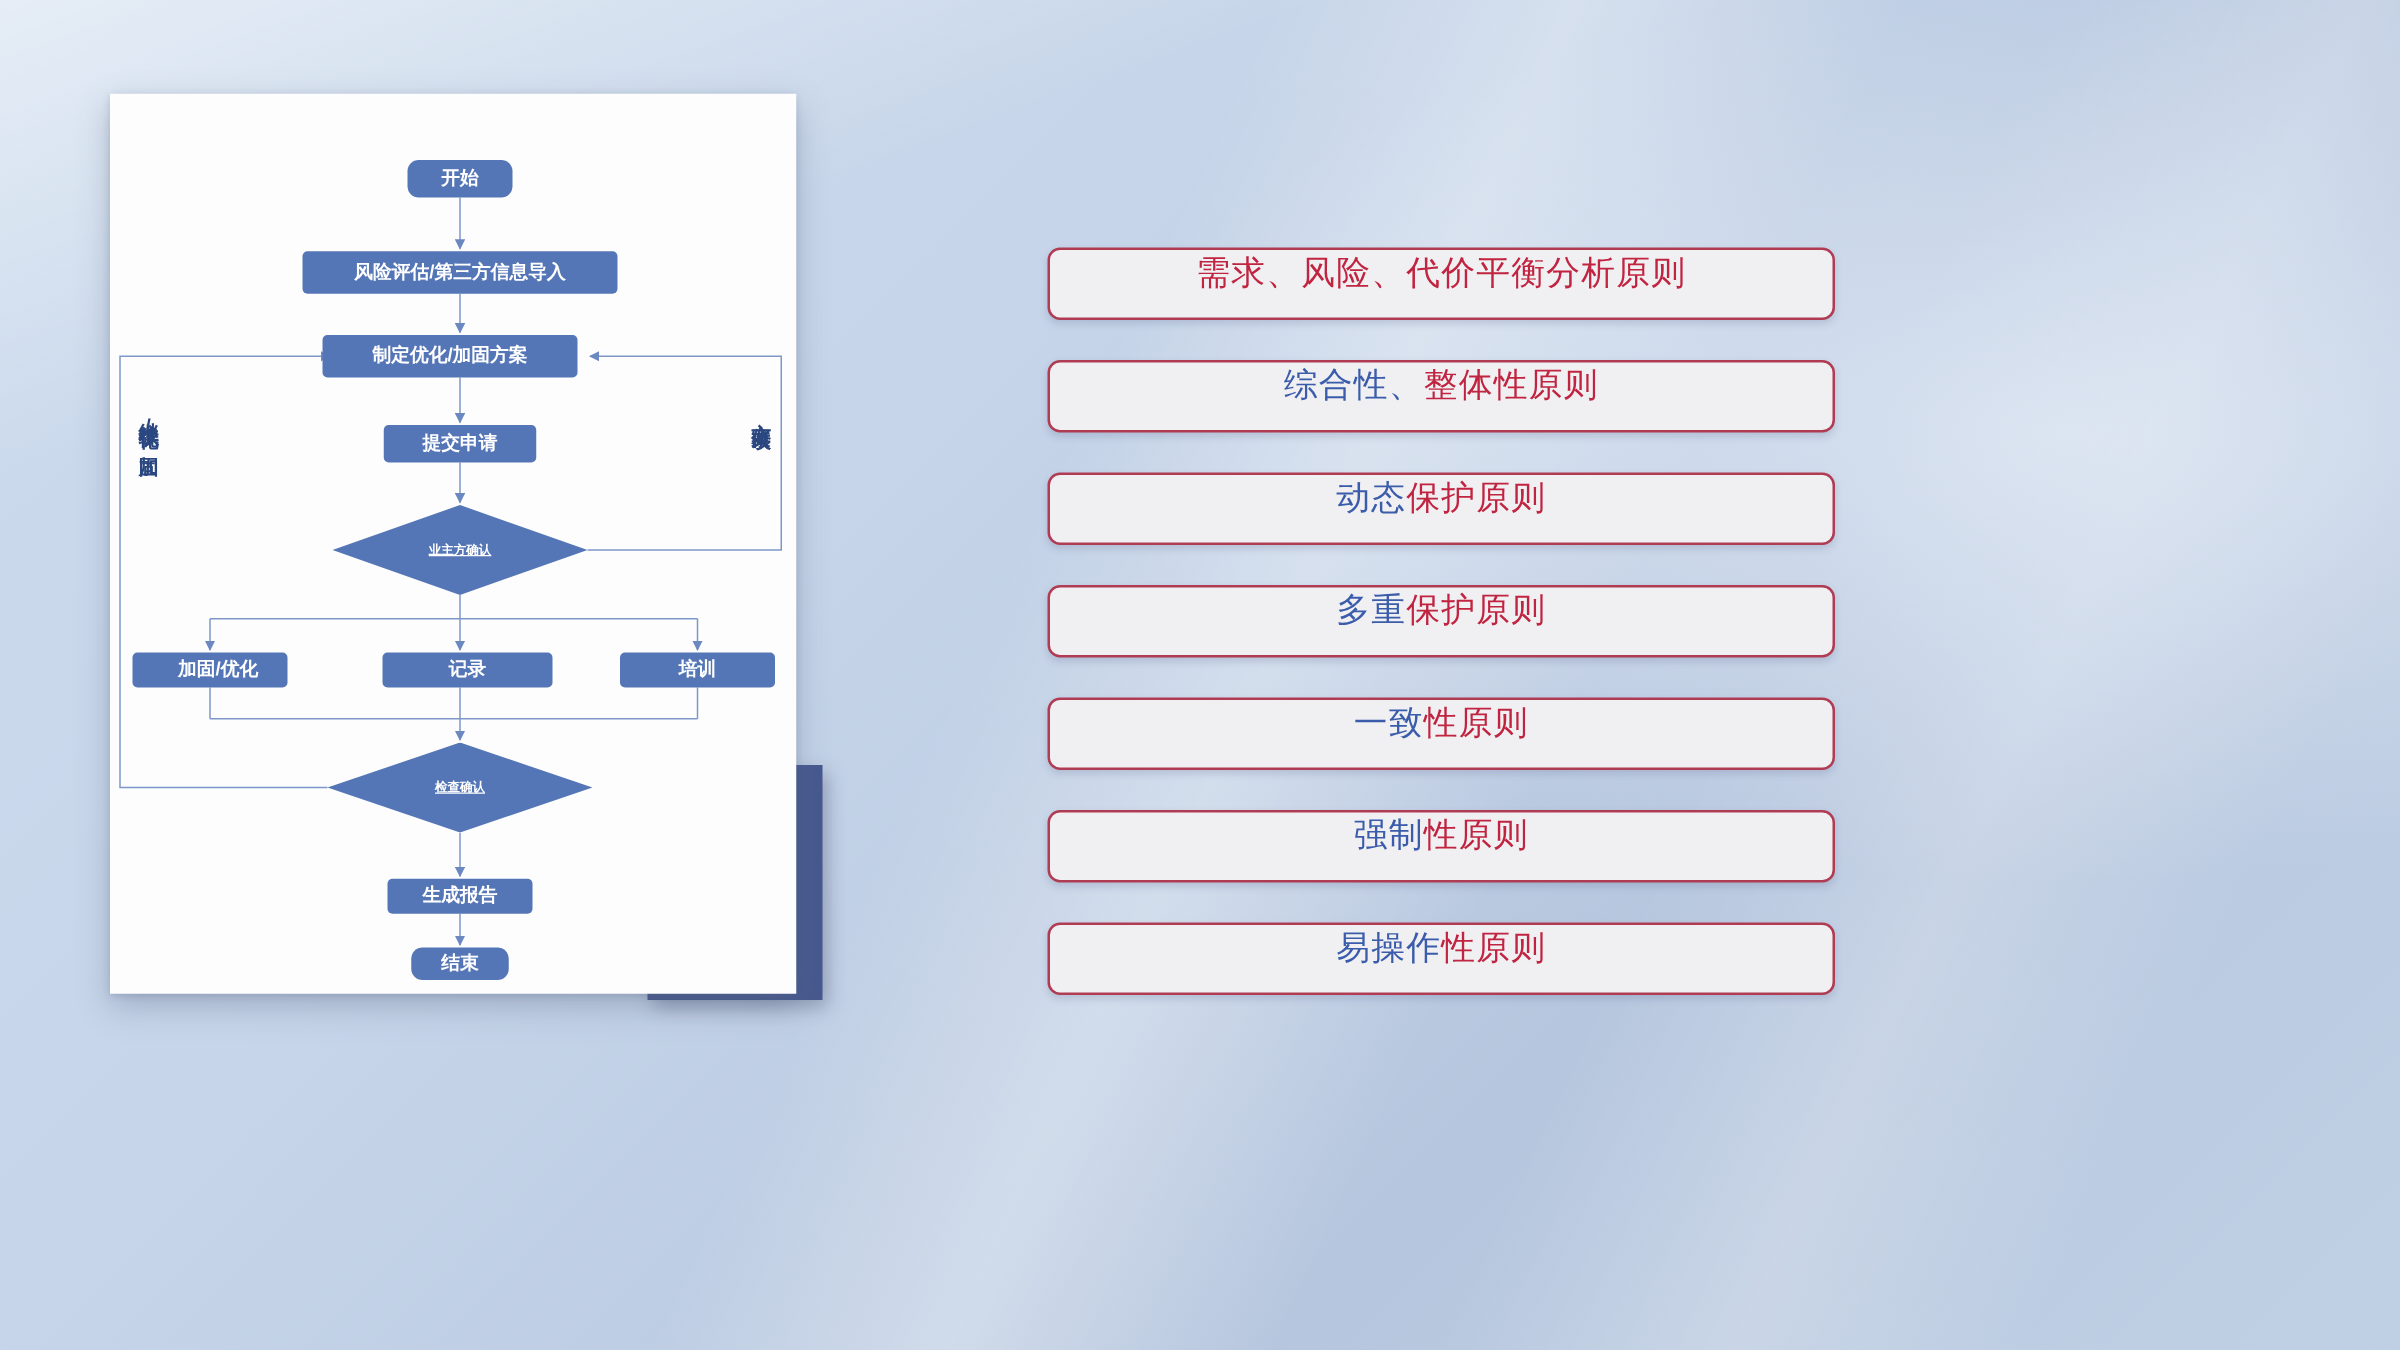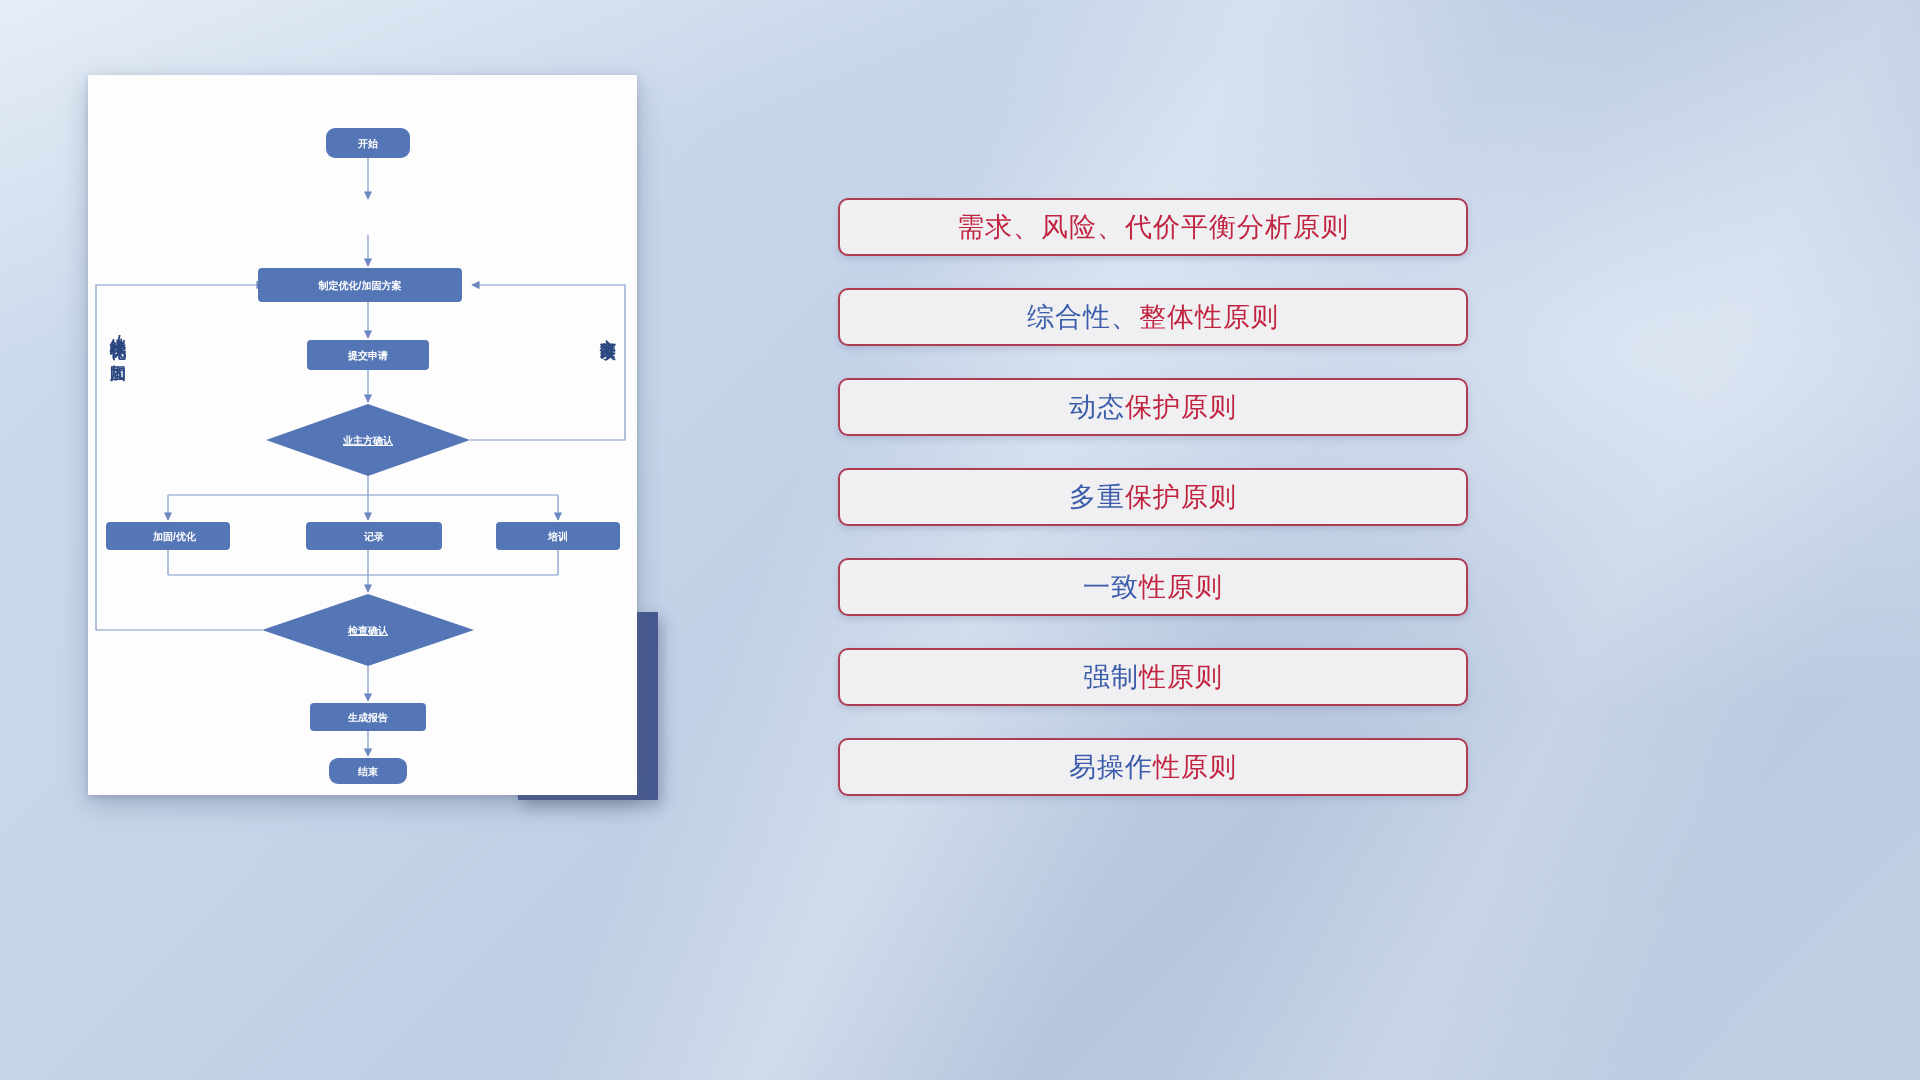--- a/index.html
+++ b/index.html
@@ -24,21 +24,21 @@
   .flow-card {
     position:absolute; left:88px; top:75px; width:549px; height:720px;
     background:#fdfdfe;
     box-shadow:0 10px 24px rgba(85,98,130,.35), 0 2px 6px rgba(85,98,130,.25);
   }
   .flow-card svg.connectors { position:absolute; left:0; top:0; width:549px; height:720px; }
 
   .node {
     position:absolute; background:#5576b6; color:#fff;
     display:flex; align-items:center; justify-content:center;
-    font-weight:bold; font-size:10px; border-radius:4px; text-align:center;
+    font-weight:bold; font-size:15px; border-radius:4px; text-align:center;
     line-height:1.1;
   }
   .node.terminal { border-radius:9px; }
   .node.diamond {
     background:#5576b6; border-radius:0;
     clip-path:polygon(50% 0%, 100% 50%, 50% 100%, 0% 50%);
     font-size:10px;
     text-decoration:underline;
   }
   .vlabel {
@@ -68,21 +68,21 @@
     text-align:center; font-size:40px; font-weight:bold;
     color:#3c5dab; letter-spacing:2px;
   }
   .principles {
     position:absolute; left:838px; top:198px; width:630px;
     display:flex; flex-direction:column; gap:32px;
   }
   .principle {
     height:58px; background:#f0f0f3;
     border:2px solid #b03c54; border-radius:10px;
-    display:flex; align-items:center; justify-content:center;
+    display:flex; justify-content:center;
     font-size:27px; font-weight:500; letter-spacing:1px;
     box-shadow:0 3px 6px rgba(90,100,140,.22);
   }
   .seg-blue { color:#3b5caa; }
   .seg-red  { color:#c12440; }
 </style>
 </head>
 <body>
 
 <div class="stage">
@@ -112,20 +112,21 @@
         <path d="M80,500 L470,500"></path>
         <path d="M280,500 L280,517" marker-end="url(#arr)"></path>
         <path d="M174,555 L8,555 L8,210 L176,210" marker-end="url(#arr)"></path>
         <path d="M382,365 L537,365 L537,210 L384,210" marker-end="url(#arr)"></path>
         <path d="M280,591 L280,626" marker-end="url(#arr)"></path>
         <path d="M280,656 L280,681" marker-end="url(#arr)"></path>
       </g>
     </svg>
 
     <div class="node terminal n-start">开始</div>
+    <div class="node n-risk">风险评估/第三方信息导入</div>
     <div class="node n-plan">制定优化/加固方案</div>
     <div class="node n-submit">提交申请</div>
     <div class="node diamond n-owner">业主方确认</div>
     <div class="node n-reinf">加固/优化</div>
     <div class="node n-record">记录</div>
     <div class="node n-train">培训</div>
     <div class="node diamond n-check">检查确认</div>
     <div class="node n-report">生成报告</div>
     <div class="node terminal n-end">结束</div>
 

